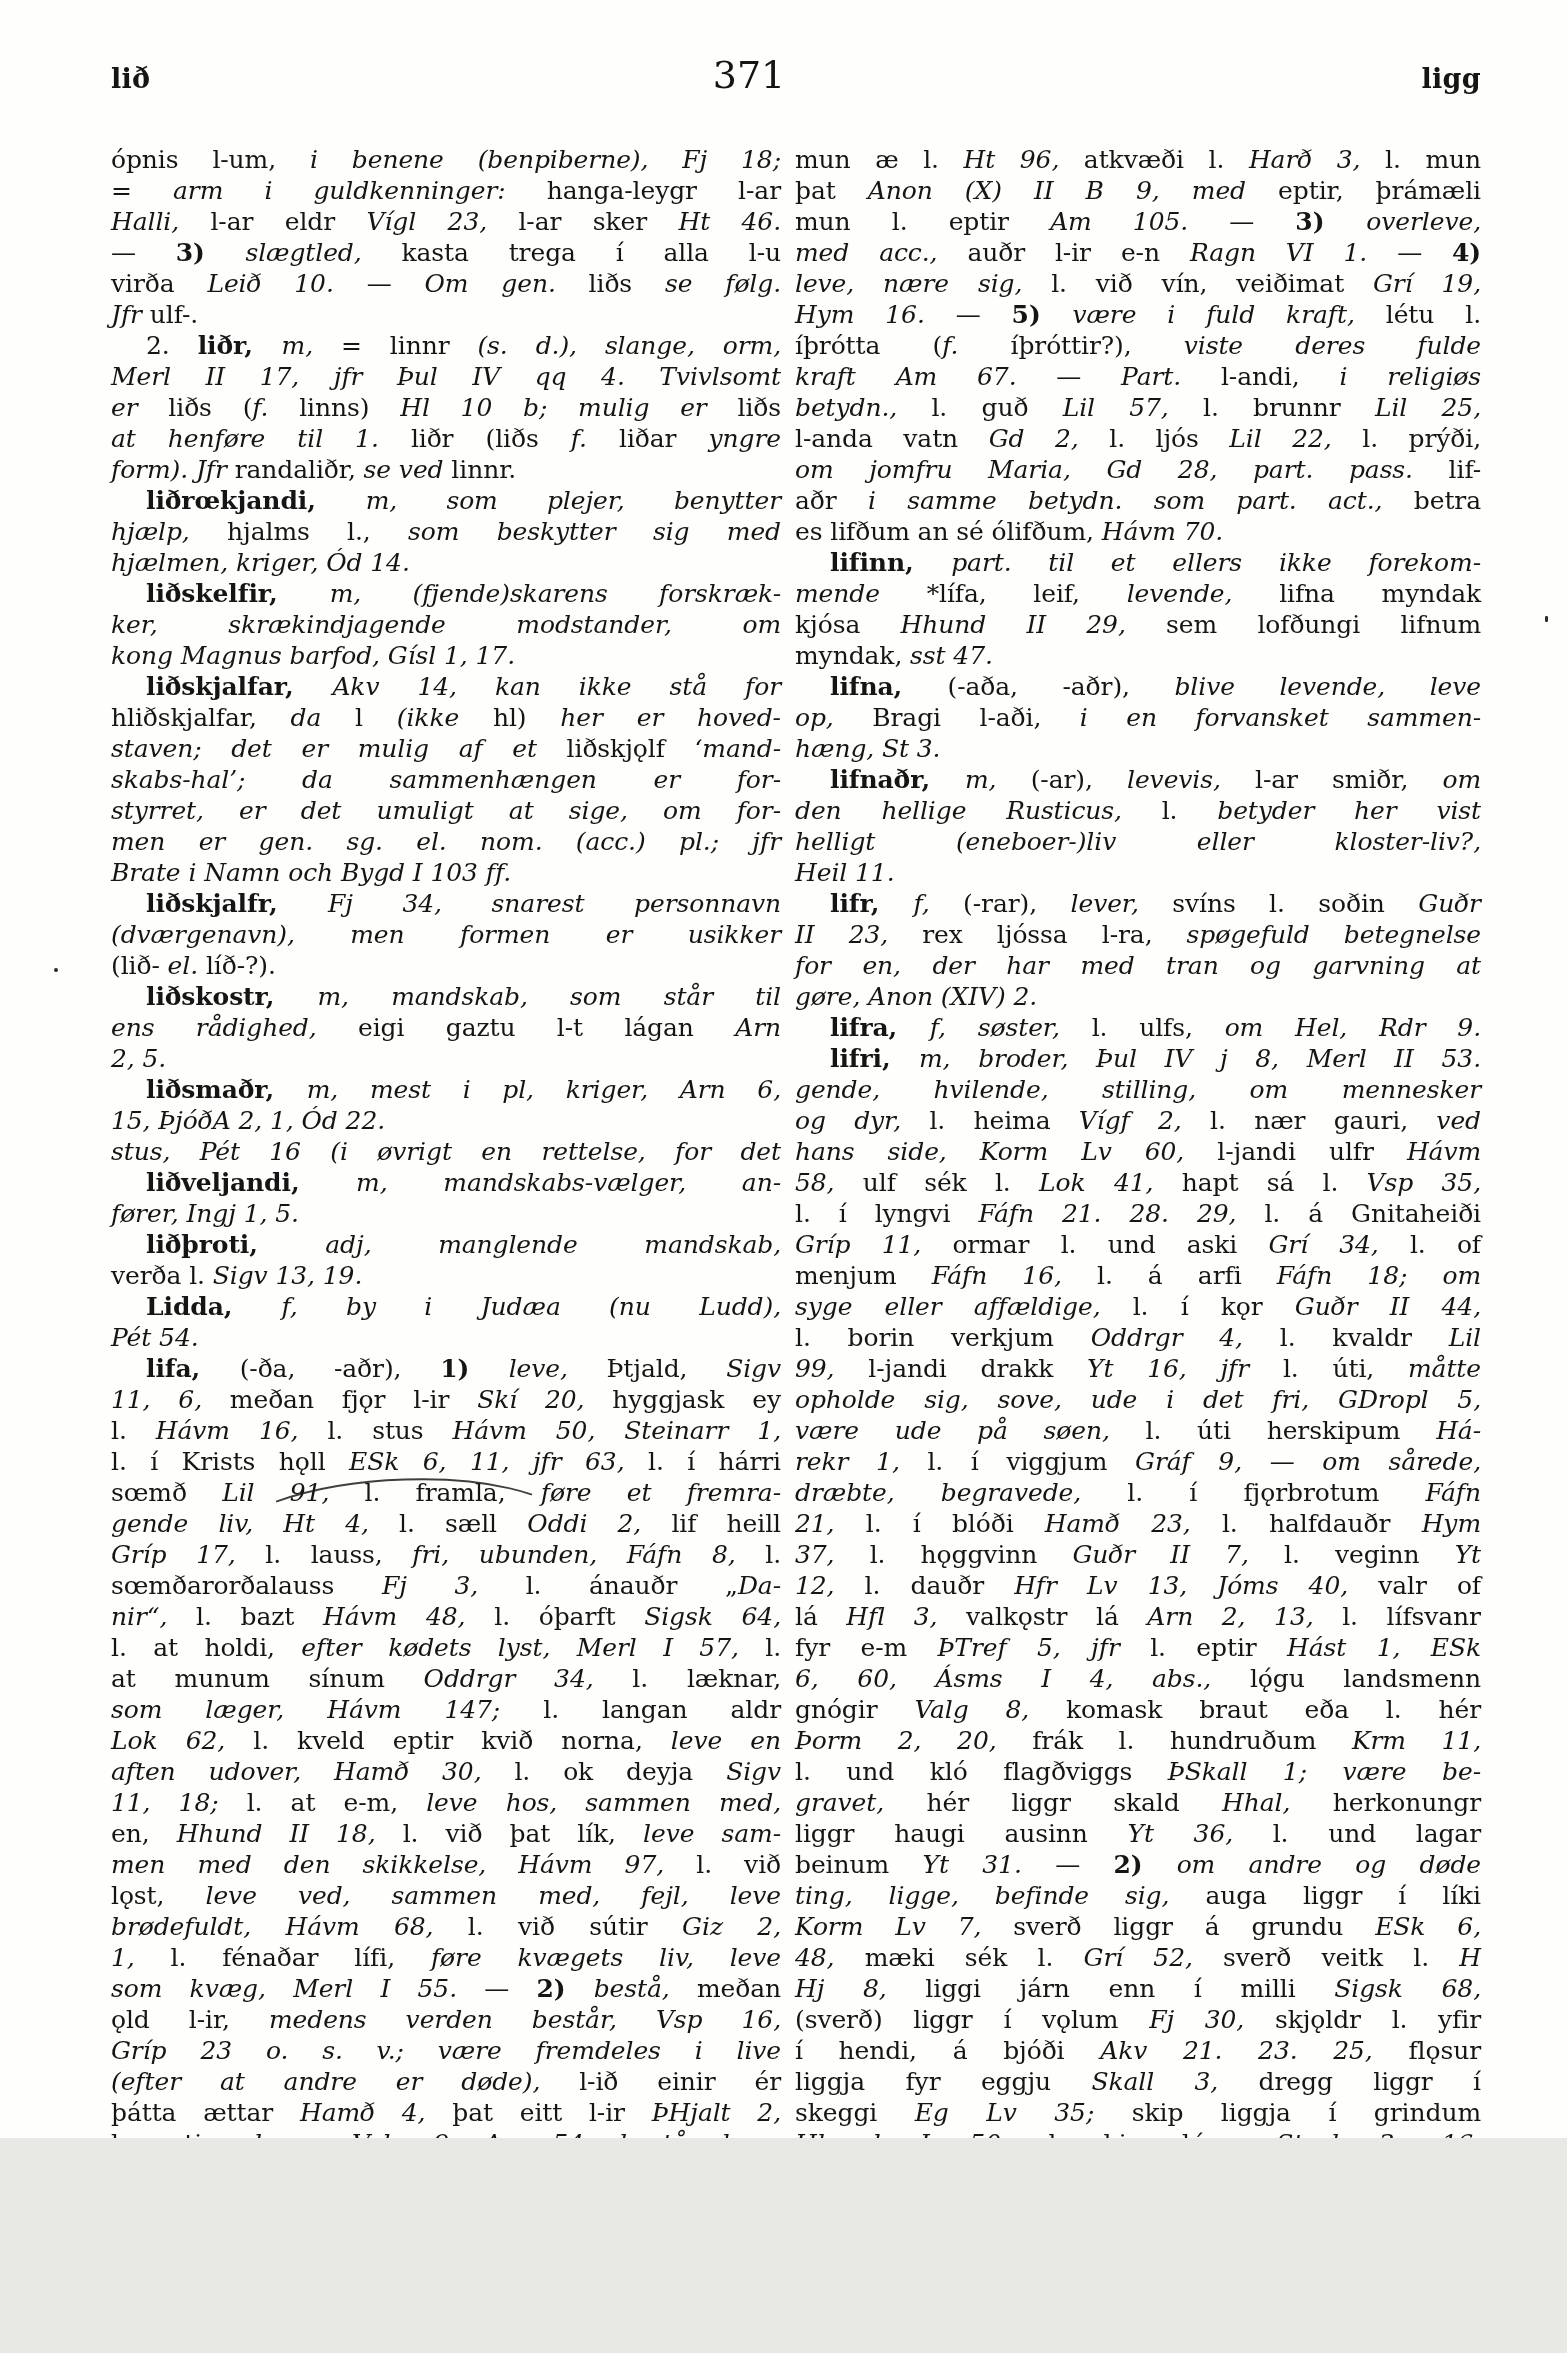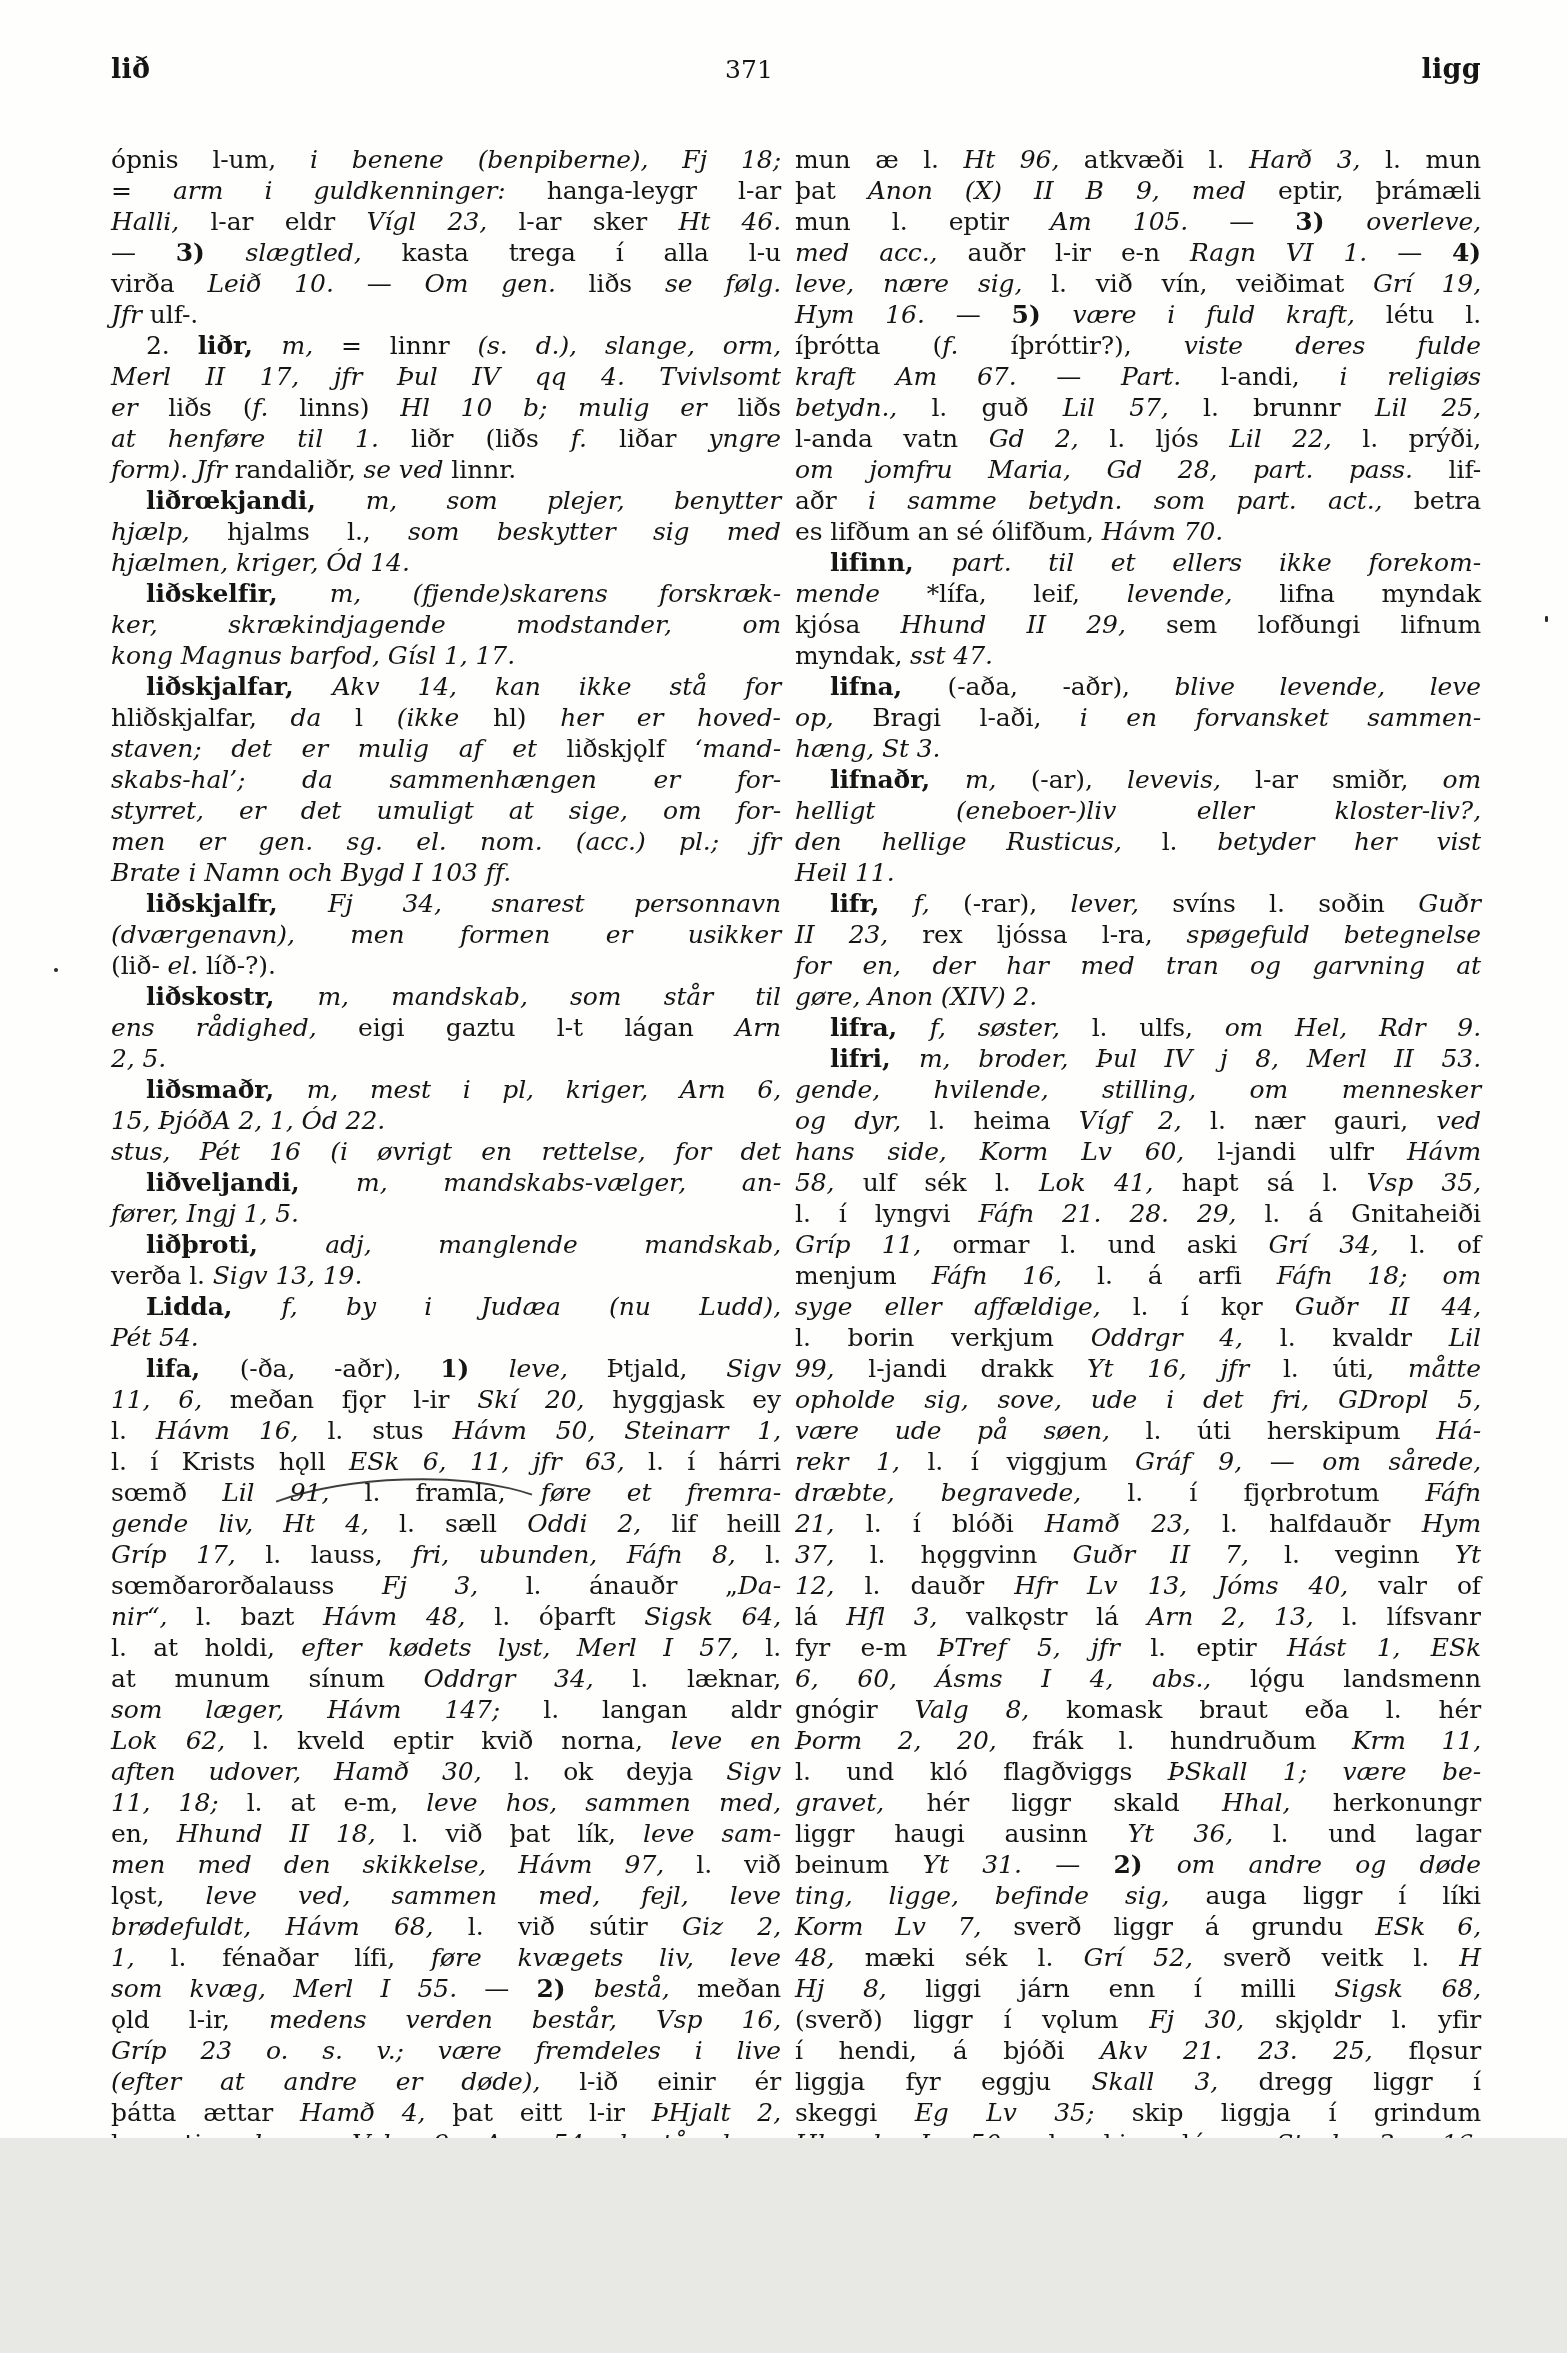--- a/index.html
+++ b/index.html
@@ -9,21 +9,21 @@
     background:#fefefc;
     color:#151515;
     font-family:"DejaVu Serif","Liberation Serif",serif;
     overflow:hidden;
   }
   .running-head{
     position:absolute;top:53px;left:111px;width:1370px;
     display:flex;justify-content:space-between;align-items:baseline;
   }
   .head-word{font-weight:bold;font-size:27px;letter-spacing:0.3px;}
-  .page-number{font-size:25px;position:relative;left:-37px;}
+  .page-number{font-size:38px;position:relative;left:-37px;}
   .col{position:absolute;top:144px;}
   #col-left{left:111px;width:670px;}
   #col-right{left:795px;width:686px;}
   .line{
     height:31px;line-height:31px;
     font-size:25px;letter-spacing:-0.1px;
     text-align:justify;text-align-last:justify;
     white-space:nowrap;
   }
   .line span{white-space:normal;}
@@ -136,22 +136,22 @@
       <div class="line"><span class="n">aðr </span><span class="i">i samme betydn. som part. act., </span><span class="n">betra</span></div>
       <div class="line pend"><span class="n">es lifðum an sé ólifðum, </span><span class="i">Hávm 70.</span></div>
       <div class="line ind"><span class="b">lifinn, </span><span class="i">part. til et ellers ikke forekom-</span></div>
       <div class="line"><span class="i">mende </span><span class="n">*lífa, leif, </span><span class="i">levende, </span><span class="n">lifna myndak</span></div>
       <div class="line"><span class="n">kjósa </span><span class="i">Hhund II 29, </span><span class="n">sem lofðungi lifnum</span></div>
       <div class="line pend"><span class="n">myndak, </span><span class="i">sst 47.</span></div>
       <div class="line ind"><span class="b">lifna, </span><span class="n">(-aða, -aðr), </span><span class="i">blive levende, leve</span></div>
       <div class="line"><span class="i">op, </span><span class="n">Bragi l-aði, </span><span class="i">i en forvansket sammen-</span></div>
       <div class="line pend"><span class="i">hæng, St 3.</span></div>
       <div class="line ind"><span class="b">lifnaðr, </span><span class="i">m, </span><span class="n">(-ar), </span><span class="i">levevis, </span><span class="n">l-ar smiðr, </span><span class="i">om</span></div>
+      <div class="line"><span class="i">den hellige Rusticus, </span><span class="n">l. </span><span class="i">betyder her vist</span></div>
       <div class="line"><span class="i">helligt (eneboer-)liv eller kloster-liv?,</span></div>
-      <div class="line"><span class="i">den hellige Rusticus, </span><span class="n">l. </span><span class="i">betyder her vist</span></div>
       <div class="line pend"><span class="i">Heil 11.</span></div>
       <div class="line ind"><span class="b">lifr, </span><span class="i">f, </span><span class="n">(-rar), </span><span class="i">lever, </span><span class="n">svíns l. soðin </span><span class="i">Guðr</span></div>
       <div class="line"><span class="i">II 23, </span><span class="n">rex ljóssa l-ra, </span><span class="i">spøgefuld betegnelse</span></div>
       <div class="line"><span class="i">for en, der har med tran og garvning at</span></div>
       <div class="line pend"><span class="i">gøre, Anon (XIV) 2.</span></div>
       <div class="line ind"><span class="b">lifra, </span><span class="i">f, søster, </span><span class="n">l. ulfs, </span><span class="i">om Hel, Rdr 9.</span></div>
       <div class="line ind"><span class="b">lifri, </span><span class="i">m, broder, Þul IV j 8, Merl II 53.</span></div>
       <div class="line"><span class="i">gende, hvilende, stilling, om mennesker</span></div>
       <div class="line"><span class="i">og dyr, </span><span class="n">l. heima </span><span class="i">Vígf 2, </span><span class="n">l. nær gauri, </span><span class="i">ved</span></div>
       <div class="line"><span class="i">hans side, Korm Lv 60, </span><span class="n">l-jandi ulfr </span><span class="i">Hávm</span></div>

